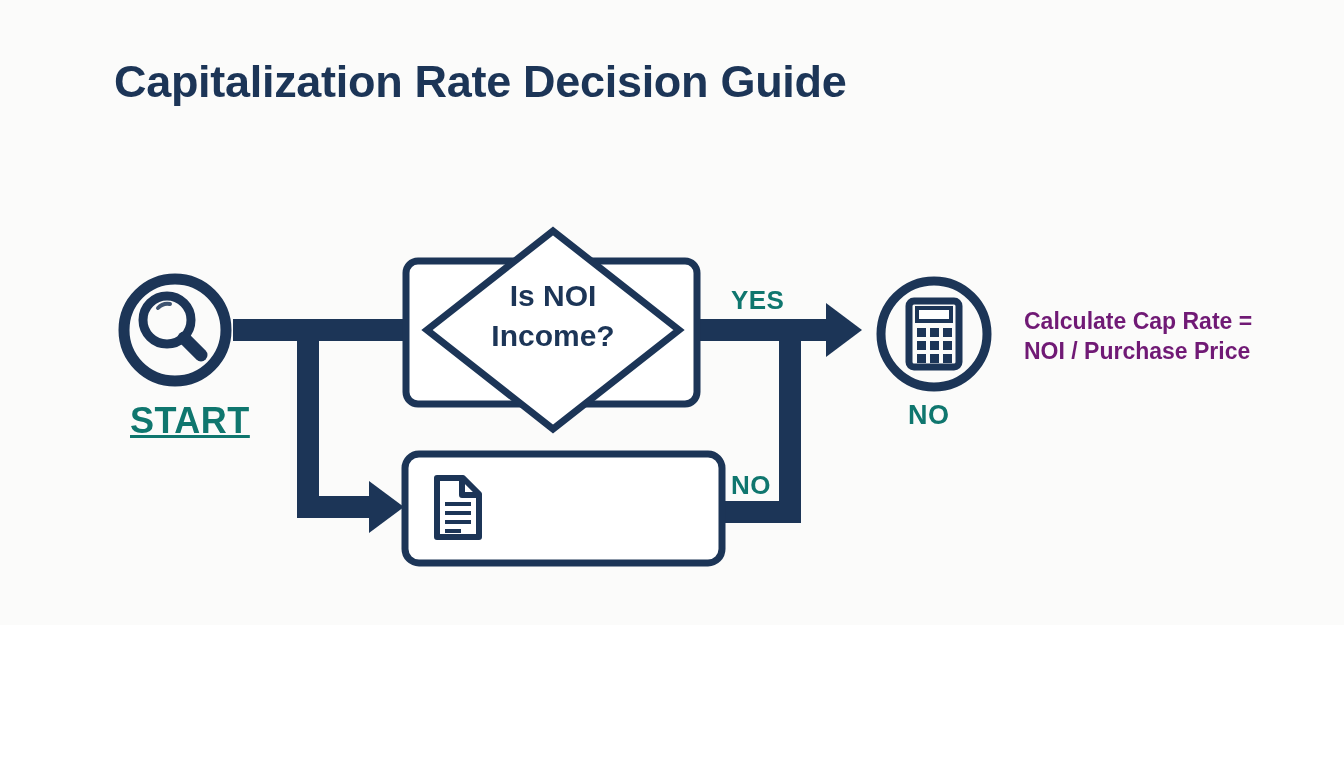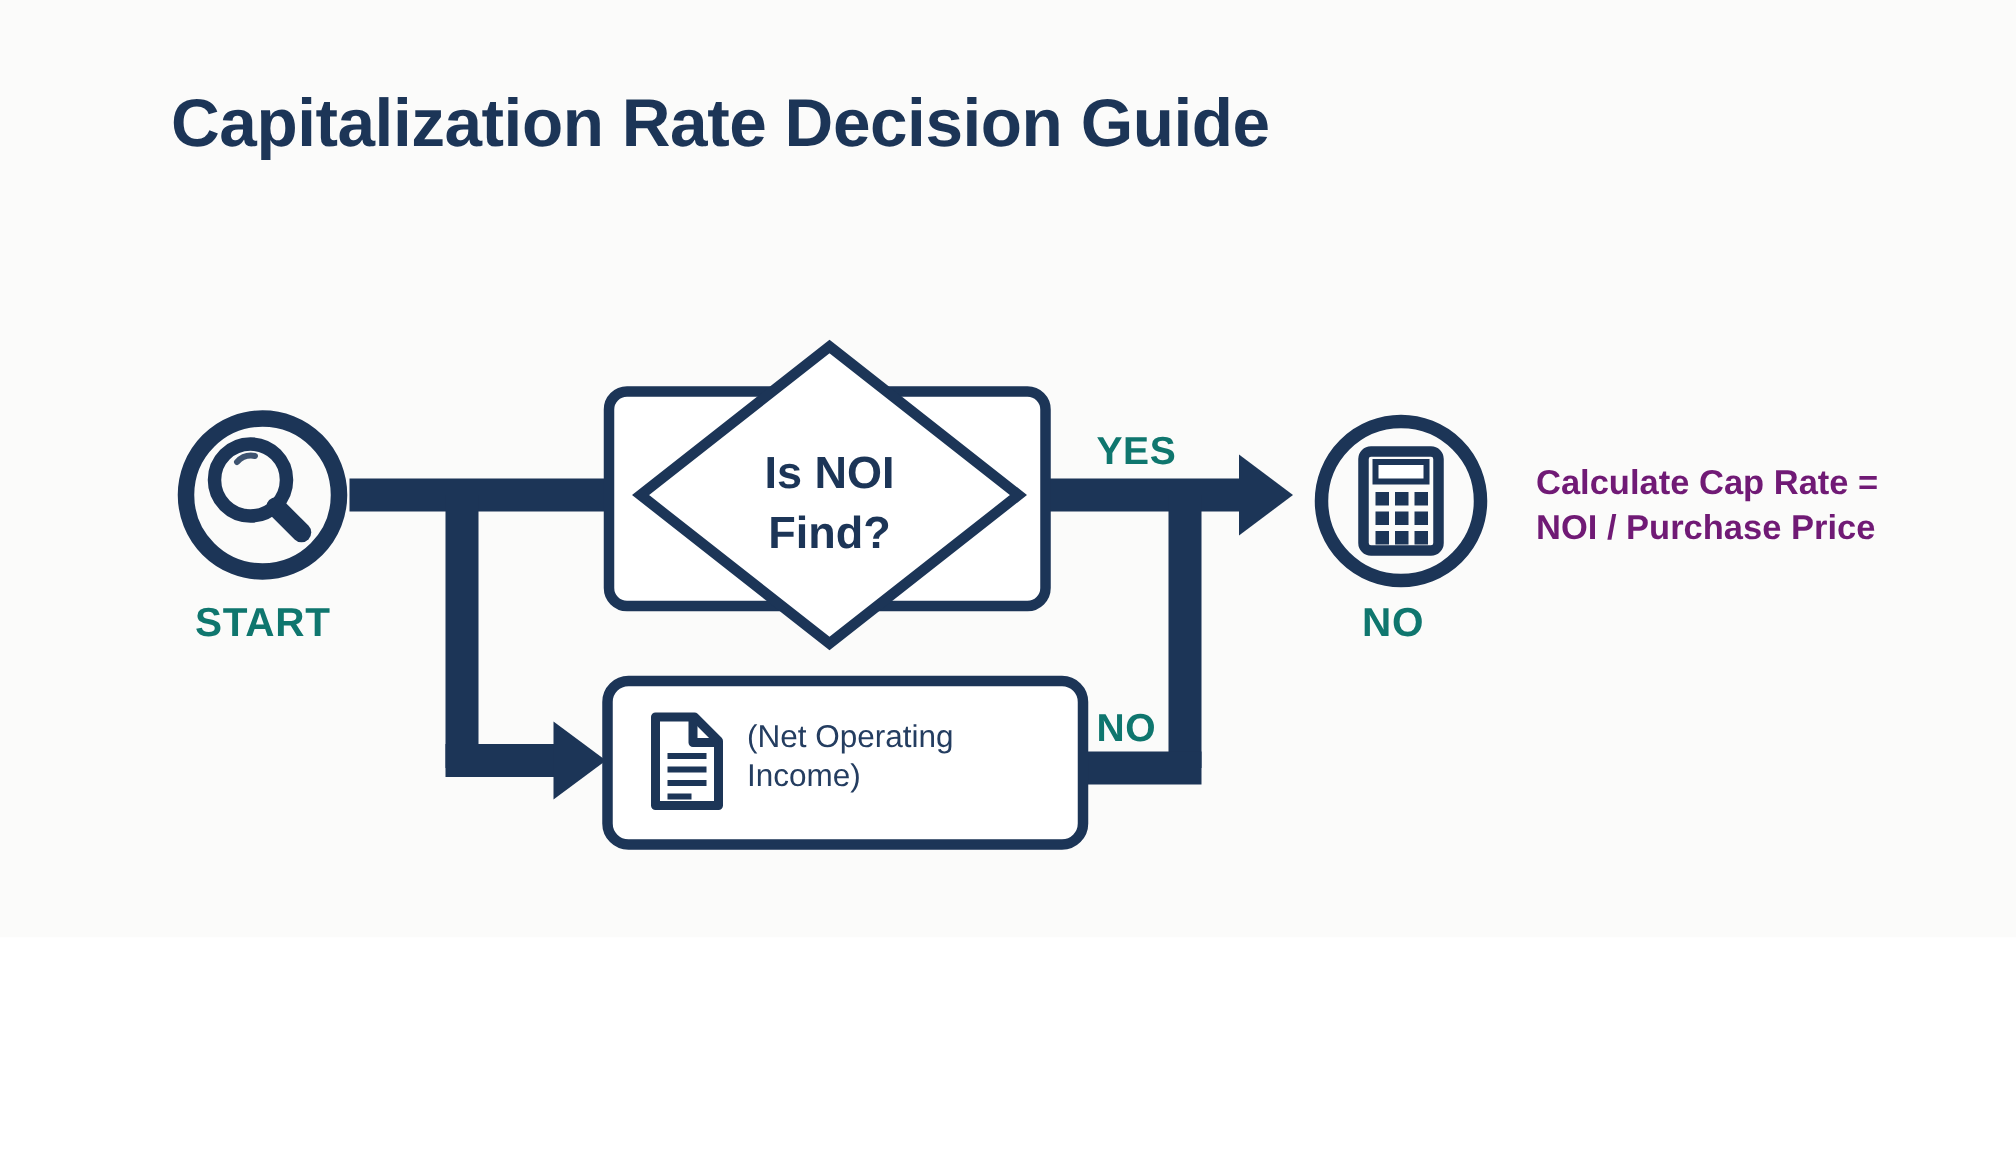--- a/index.html
+++ b/index.html
@@ -35,22 +35,23 @@
   }
   .node-label {
     position: absolute;
     font-weight: bold;
     color: #0f766e;
     white-space: nowrap;
   }
   #start-label {
     left: 130px;
     top: 400px;
-    font-size: 27px;
+    font-size: 36px;
     letter-spacing: 0.5px;
+    text-decoration: underline;
   }
   #calc-label {
     left: 908px;
     top: 400px;
     font-size: 27px;
     letter-spacing: 0.5px;
   }
   #yes-label {
     left: 731px;
     top: 285px;
@@ -59,21 +60,21 @@
   }
   #no-branch-label {
     left: 731px;
     top: 470px;
     font-size: 26px;
     letter-spacing: 0.4px;
   }
   #decision-text {
     position: absolute;
     left: 423px;
-    top: 296px;
+    top: 276px;
     width: 260px;
     text-align: center;
     font-size: 30px;
     font-weight: bold;
     color: #1c3557;
     line-height: 1.33;
   }
   #task-text {
     position: absolute;
     left: 498px;
@@ -185,25 +186,24 @@
         <rect x="943" y="354" width="9" height="9" fill="#1c3557"></rect>
       </g>
     </g>
 
   </svg>
 
   <div class="node-label" id="start-label">START</div>
 
   <div id="decision-text">
     <span>Is NOI</span><br>
-    <span>Find?</span>
+    <span>Income?</span>
   </div>
 
   <div id="task-text">
-    <span id="task-sub">(Net Operating Income)</span>
   </div>
 
   <div class="node-label" id="yes-label">YES</div>
 
   <div class="node-label" id="no-branch-label">NO</div>
 
   <div class="node-label" id="calc-label">NO</div>
 
   <div id="result-text">
     <span id="result-line1">Calculate Cap Rate =</span>

